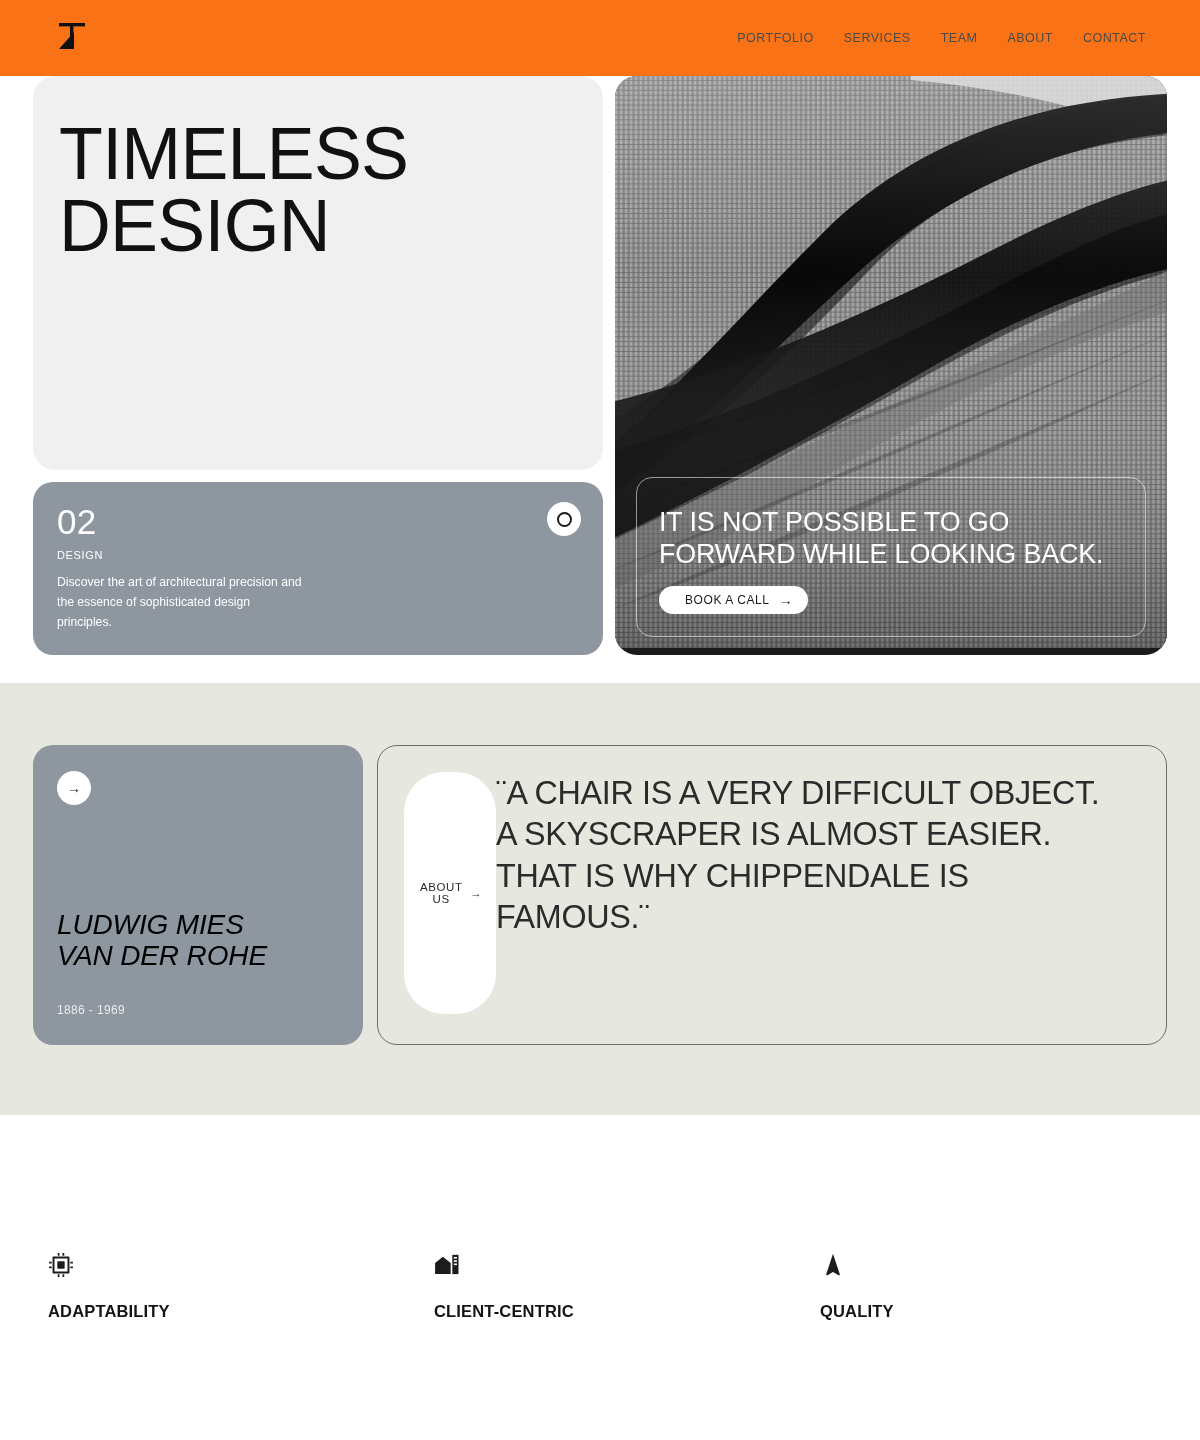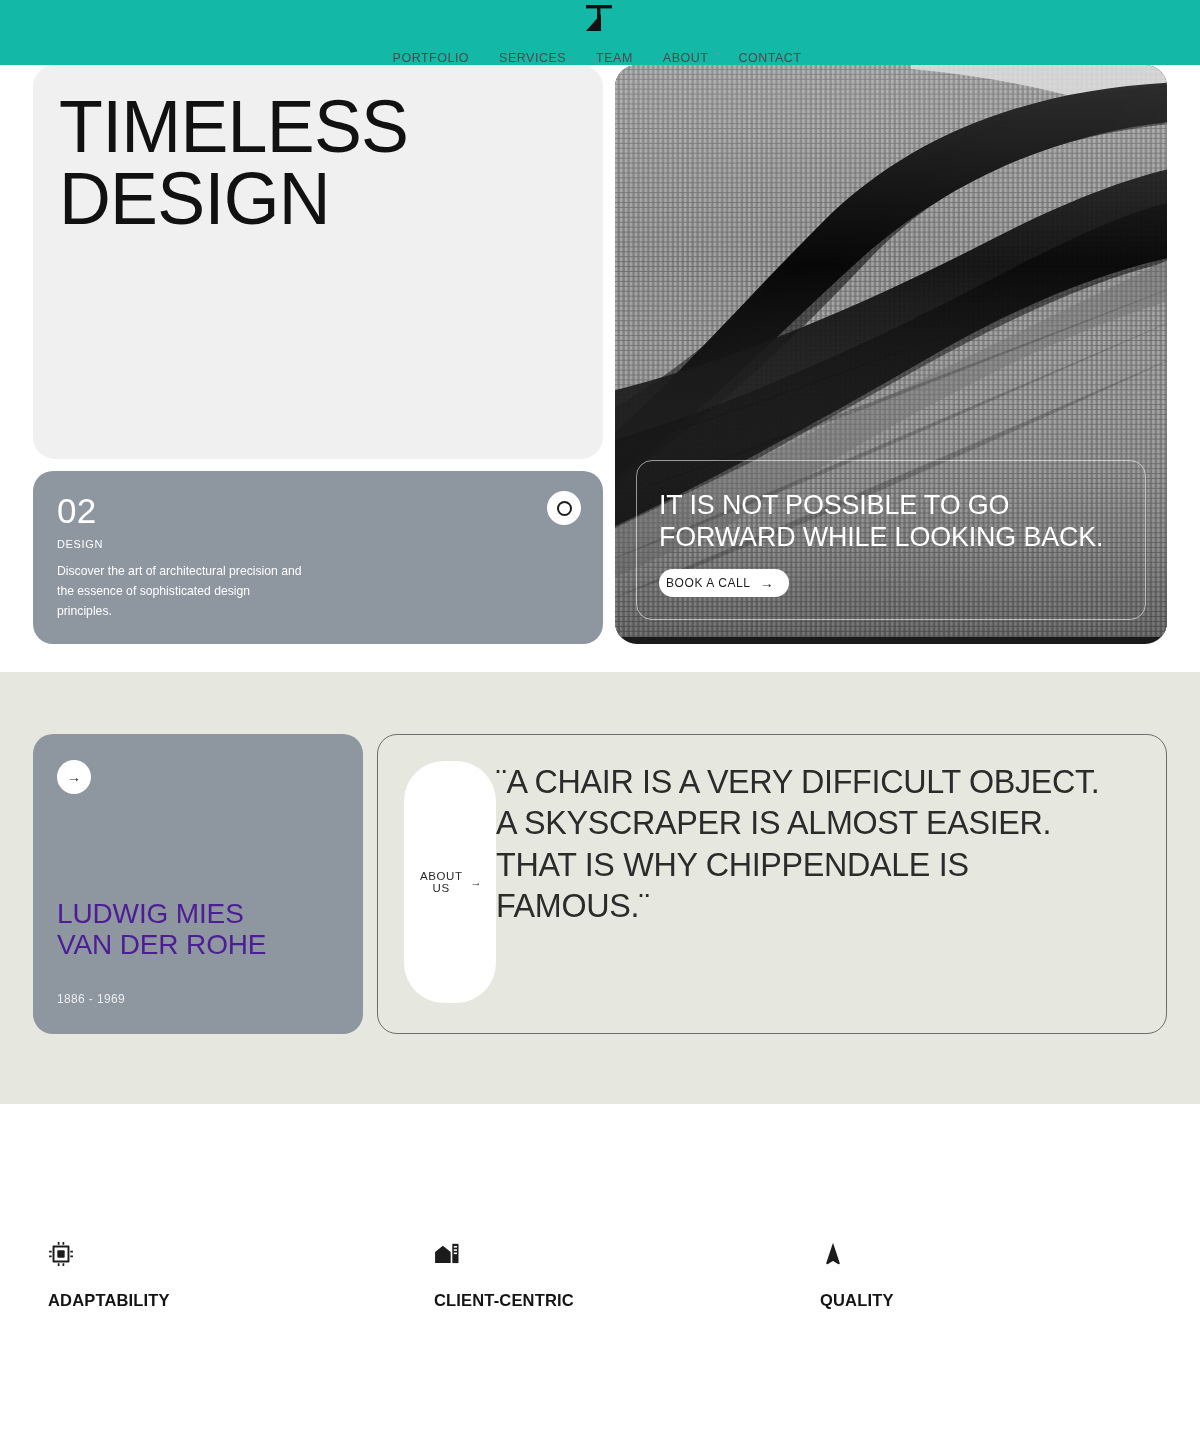--- a/index.html
+++ b/index.html
@@ -11,27 +11,26 @@
     background: #ffffff;
     font-family: "Liberation Sans", sans-serif;
     color: #1a1a1a;
     -webkit-font-smoothing: antialiased;
   }
 
   .page { width: 1200px; height: 1440px; position: relative; }
 
   
   .header {
-    height: 65px;
+    height: 76px;
     display: flex;
     align-items: center;
     justify-content: space-between;
     padding: 0 54px 0 48px;
-    background: #14b8a6;
-    flex-direction: column;
+    background: #f97316;
   }
   .logo-mark {
     width: 44px; height: 40px;
     position: relative;
     display: block;
   }
   .logo-mark svg { display:block; }
 
   .nav { display: flex; align-items: center; gap: 30px; }
   .nav-link {
@@ -49,21 +48,21 @@
     display: grid;
     grid-template-columns: 570px 1fr;
     grid-template-rows: 394px 173px;
     gap: 12px 12px;
     background: #ffffff;
   }
 
   .hero-left {
     background: #f0f0f0;
     border-radius: 22px;
-    padding: 26px 26px 26px 26px;
+    padding: 42px 26px 26px 26px;
     display: flex;
     flex-direction: column;
     justify-content: space-between;
     overflow: hidden;
   }
   .hero-title {
     font-size: 74px;
     line-height: 0.97;
     font-weight: 400;
     letter-spacing: -0.01em;
@@ -132,21 +131,21 @@
     grid-column: 2;
     grid-row: 1 / span 2;
     border-radius: 22px;
     position: relative;
     overflow: hidden;
     background: #1a1a1a;
   }
   .hero-img .photo { position:absolute; inset:0; }
   .hero-overlay {
     position: absolute;
-    left: 21px; right: 21px; bottom: 24px;
+    left: 21px; right: 21px; bottom: 18px;
     border: 1px solid rgba(255,255,255,0.55);
     border-radius: 16px;
     padding: 28px 22px 22px 22px;
     min-height: 158px;
     display: flex;
     flex-direction: column;
     justify-content: flex-end;
   }
   .hero-quote {
     color: #ffffff;
@@ -157,21 +156,21 @@
     transform: scaleX(0.96);
     transform-origin: left center;
   }
   .pill {
     display: inline-flex;
     align-items: center;
     gap: 9px;
     background: #ffffff;
     color: #1c1c1c;
     border-radius: 40px;
-    padding: 7px 15px 7px 7px;
+    padding: 7px 15px 7px 26px;
     font-size: 12px;
     letter-spacing: 0.05em;
     width: fit-content;
     border: none;
     cursor: pointer;
     font-family: "Liberation Sans", sans-serif;
   }
   .pill .arr { font-size: 14px; line-height: 1; }
   .hero-cta { margin-top: 17px; }
 
@@ -198,23 +197,24 @@
     background: #ffffff;
     display: flex; align-items: center; justify-content: center;
     font-size: 14px;
     color: #1c1c1c;
     border: none;
     cursor: pointer;
   }
   .person-name {
     font-size: 28px;
     line-height: 1.13;
-    color: #4c1d95;
+    color: #000000;
     font-weight: 400;
     letter-spacing: -0.005em;
+    font-style: italic;
   }
   .person-years {
     margin-top: 31px;
     font-size: 12px;
     color: #ebedee;
     letter-spacing: 0.03em;
   }
 
   .quote-card {
     border: 1px solid #6d6d6d;

